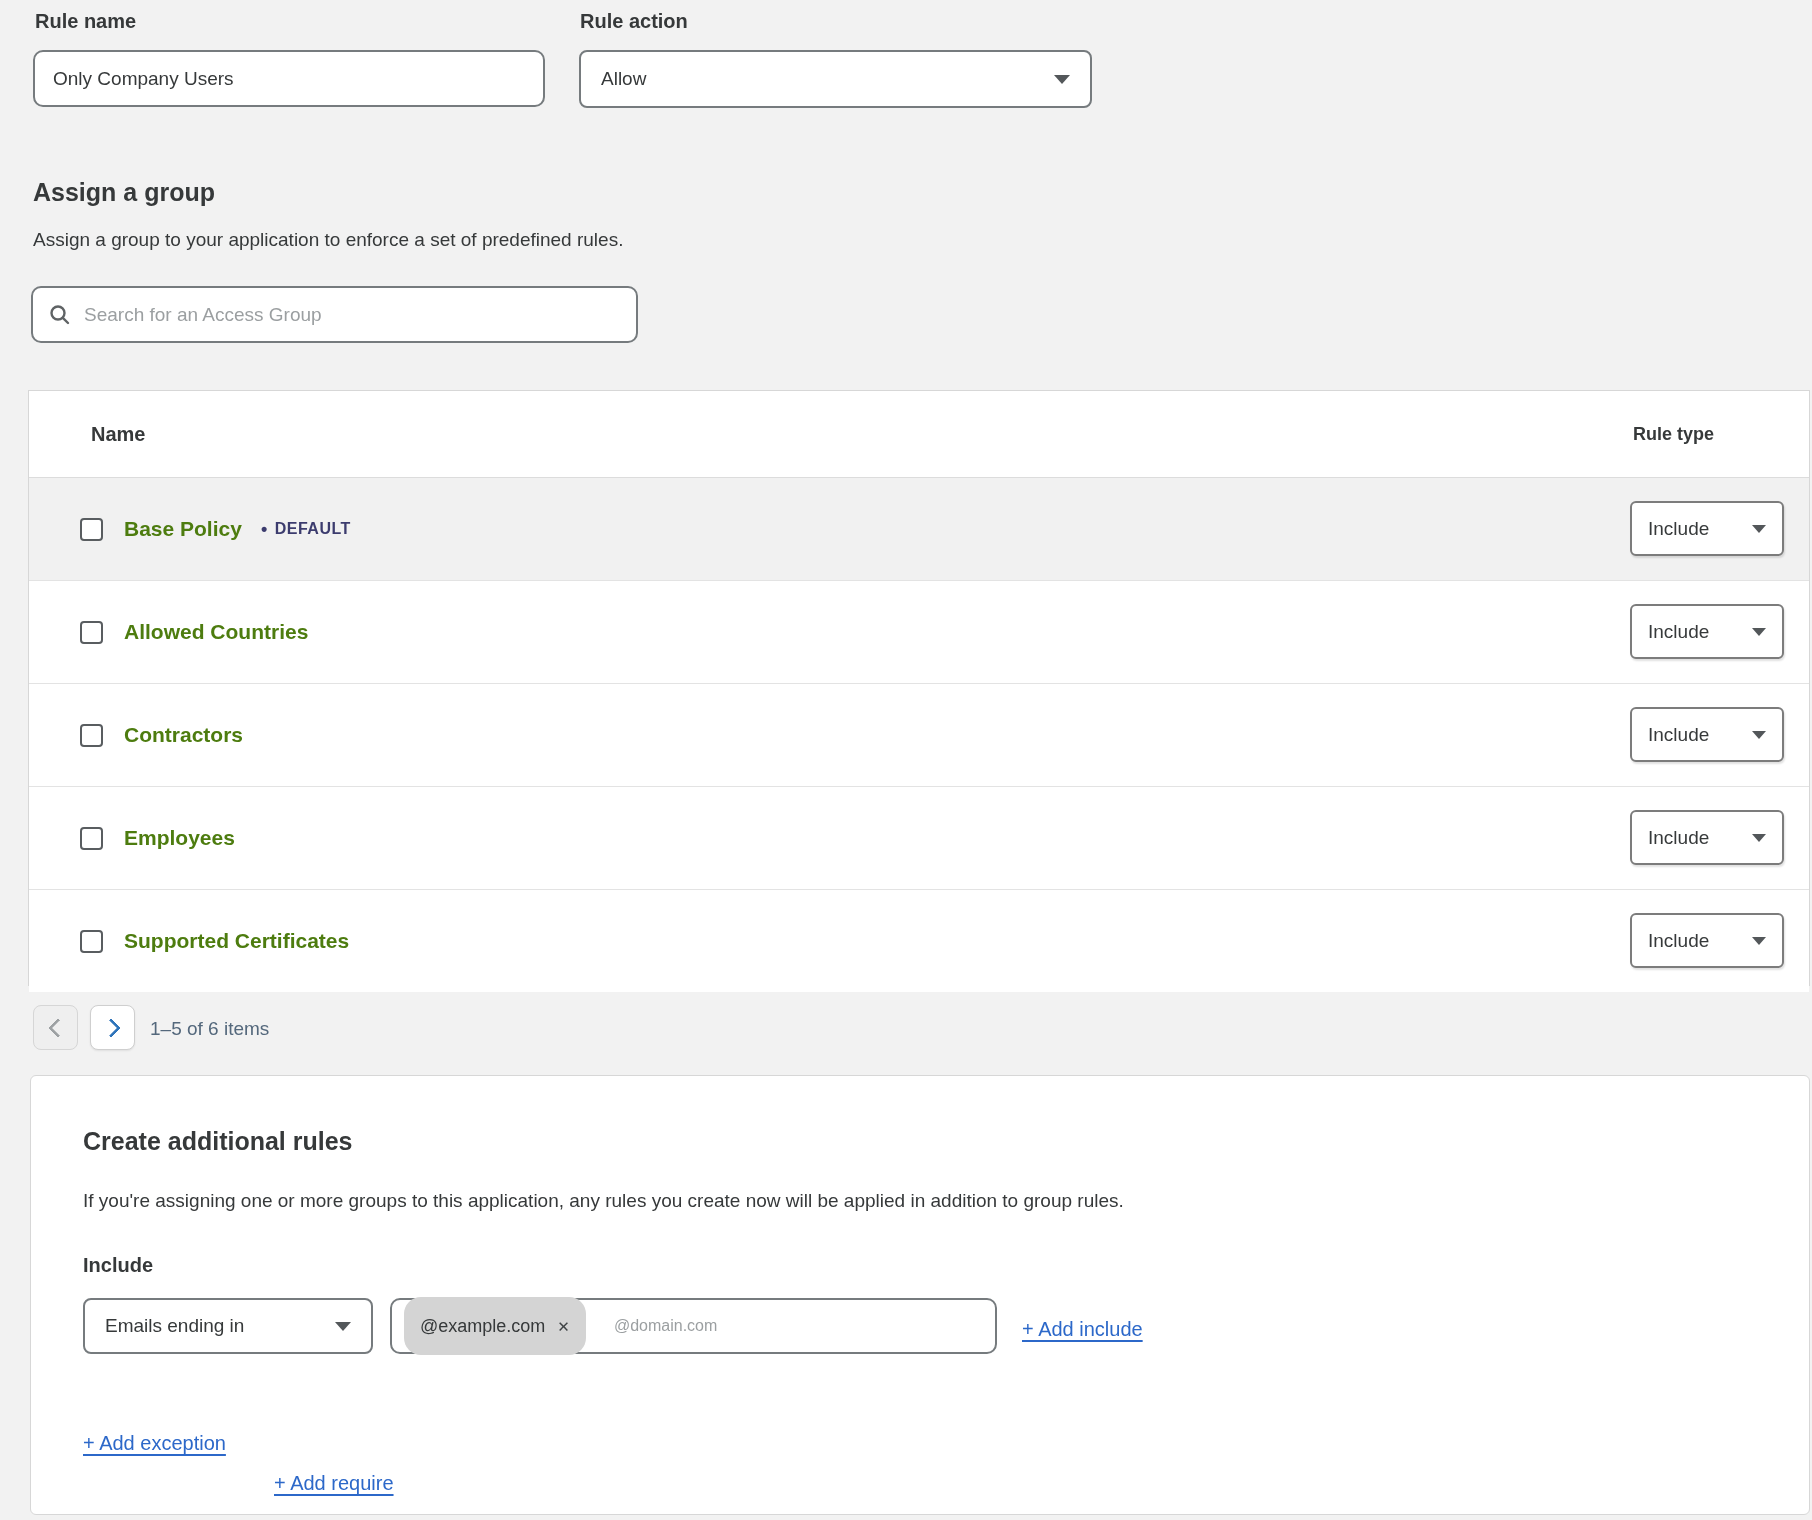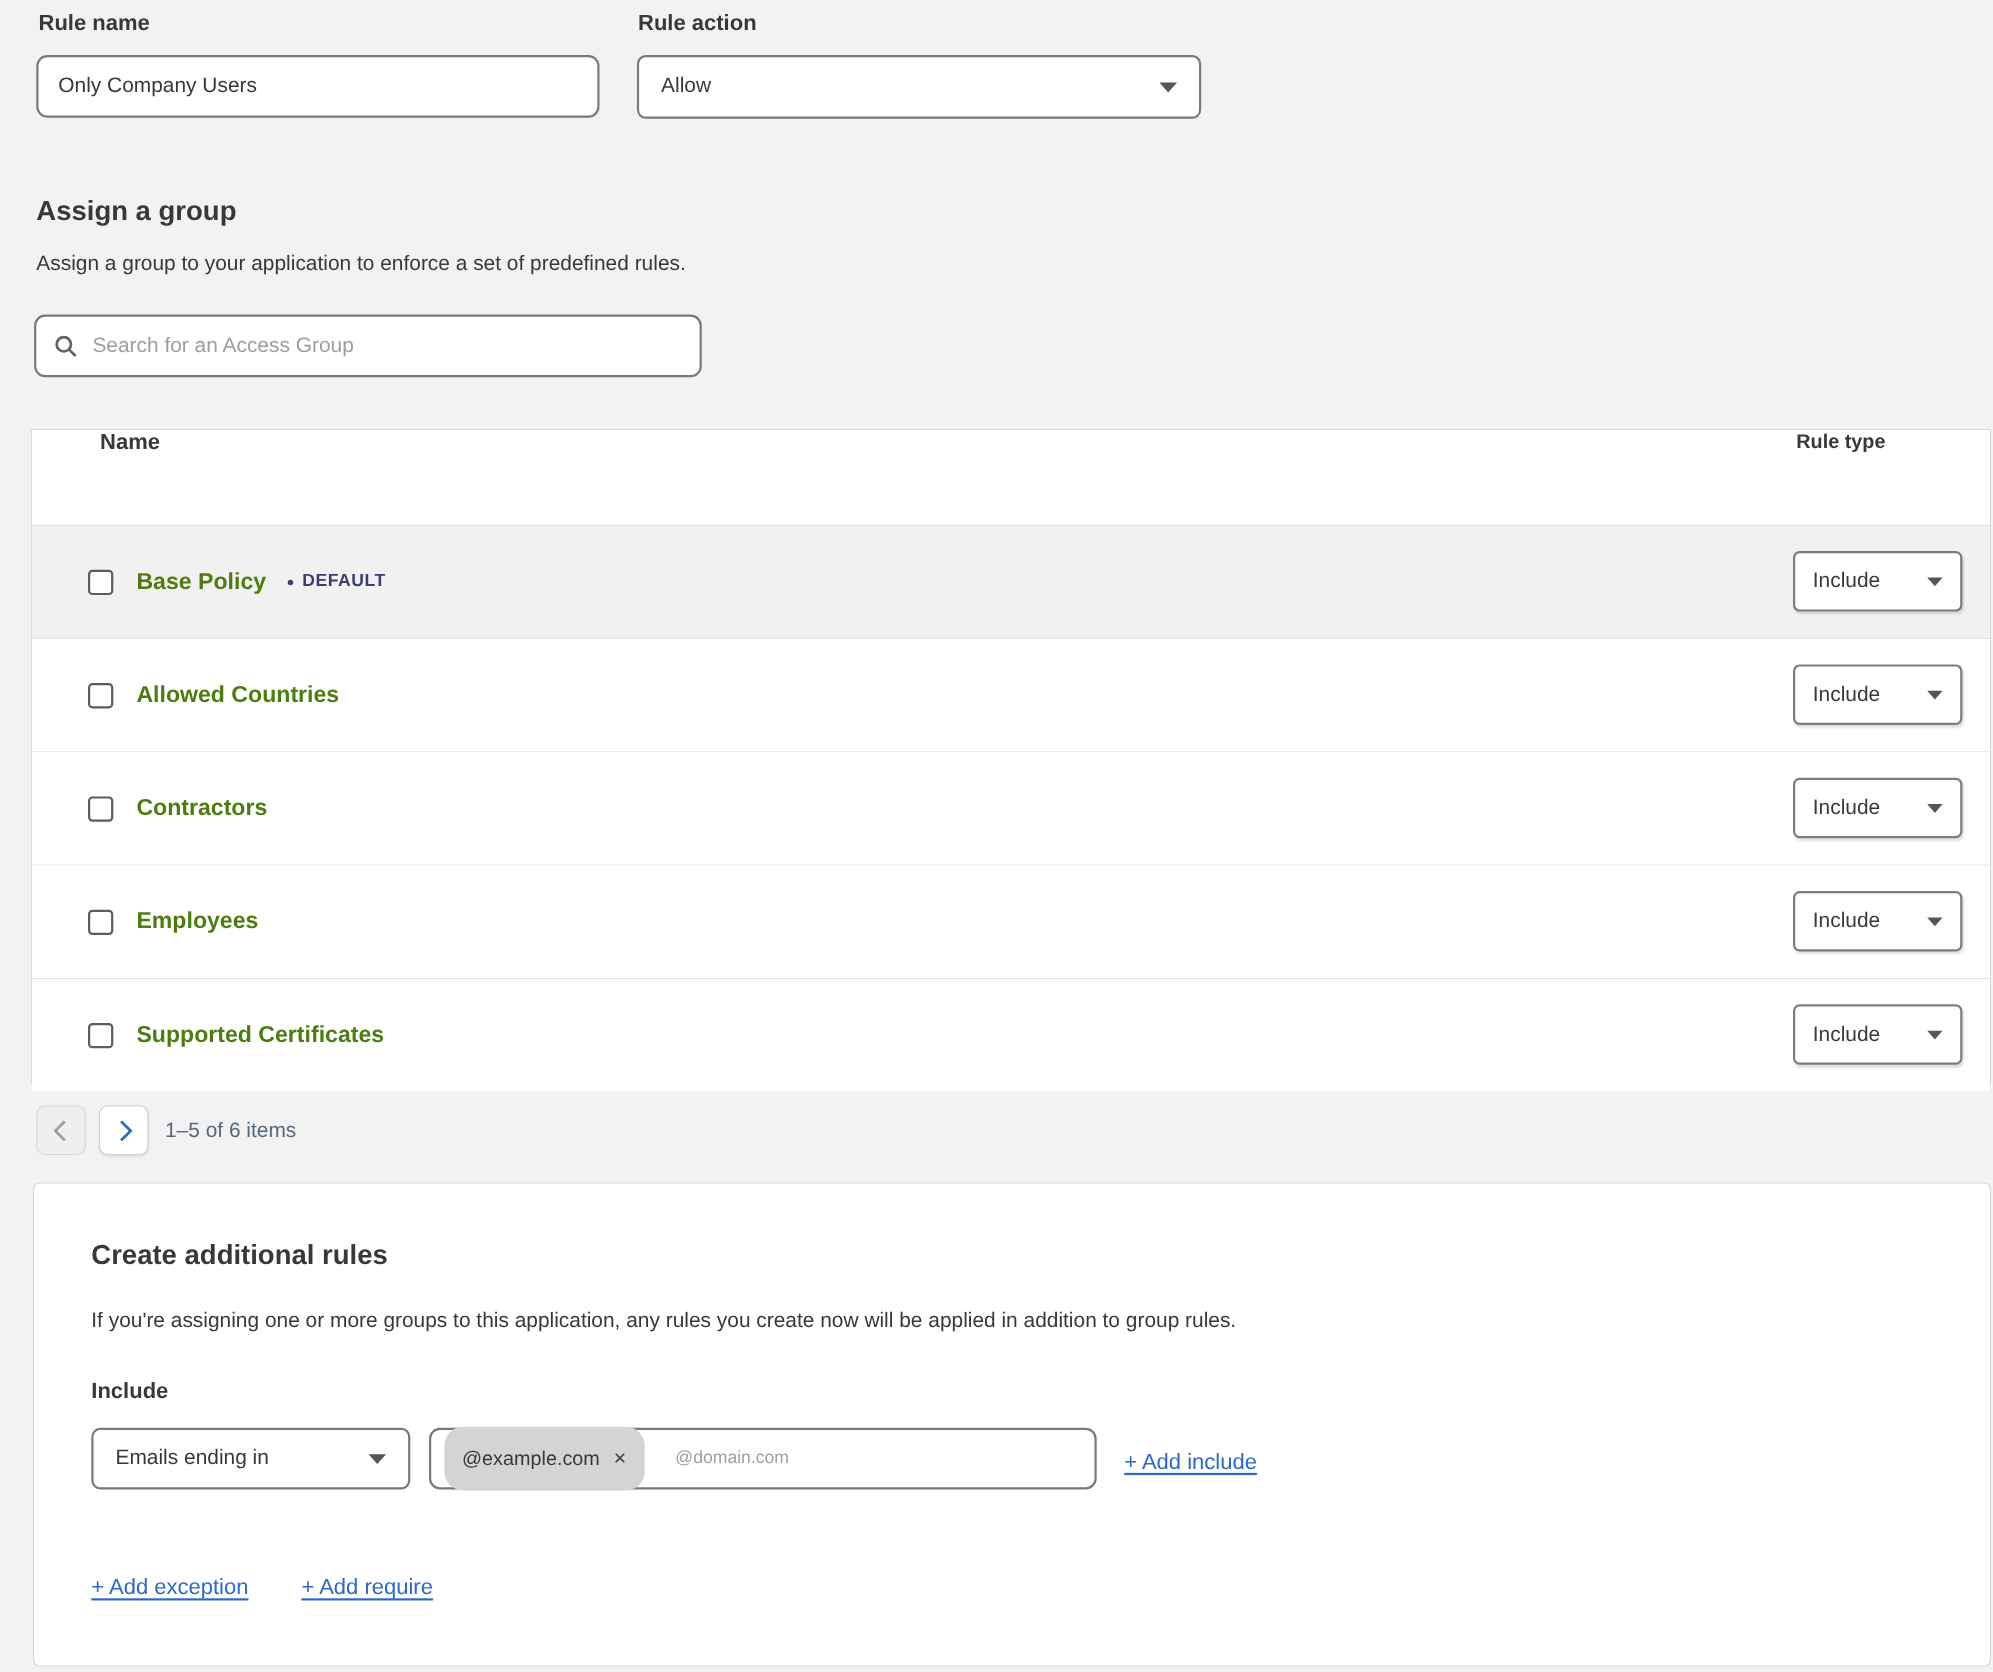--- a/index.html
+++ b/index.html
@@ -49,21 +49,21 @@
     border:none;outline:none;flex:1;margin-left:12px;
     font-family:"Liberation Sans", sans-serif;font-size:19px;color:#36393a;background:transparent;
   }
   .search-box input::placeholder{color:#9b9fa1;}
 
   .table{
     box-sizing:border-box;background:#fff;
     border:1px solid #d7d7d7;
   }
   .t-header{
-    height:86px;display:flex;align-items:flex-start;position:relative;
+    height:86px;display:flex;align-items:center;position:relative;
     background:#fff;border-bottom:1px solid #dcdcdc;
   }
   .t-header .col-name{margin-left:62px;font-size:20px;font-weight:700;}
   .t-header .col-rule{position:absolute;left:1604px;font-size:18px;font-weight:700;}
   .t-row{
     height:102px;display:flex;align-items:center;position:relative;
     background:#fff;border-bottom:1px solid #e3e3e3;
   }
   .t-row.highlight{background:#f1f1f1;}
   .t-row:last-child{border-bottom:none;}
@@ -214,15 +214,15 @@
     <span class="chip">
       <span>@example.com</span>
       <span class="x">✕</span>
     </span>
     <span class="tag-placeholder">@domain.com</span>
   </div>
 
   <div class="abs link" style="left:1022px;top:1318px;">+ Add include</div>
 
   <div class="abs link" style="left:83px;top:1432px;">+ Add exception</div>
-  <div class="abs link" style="left:274px;top:1432px;">+ Add require</div>
+  <div class="abs link" style="left:274px;top:1472px;">+ Add require</div>
 
 </div>
 
 </body></html>

